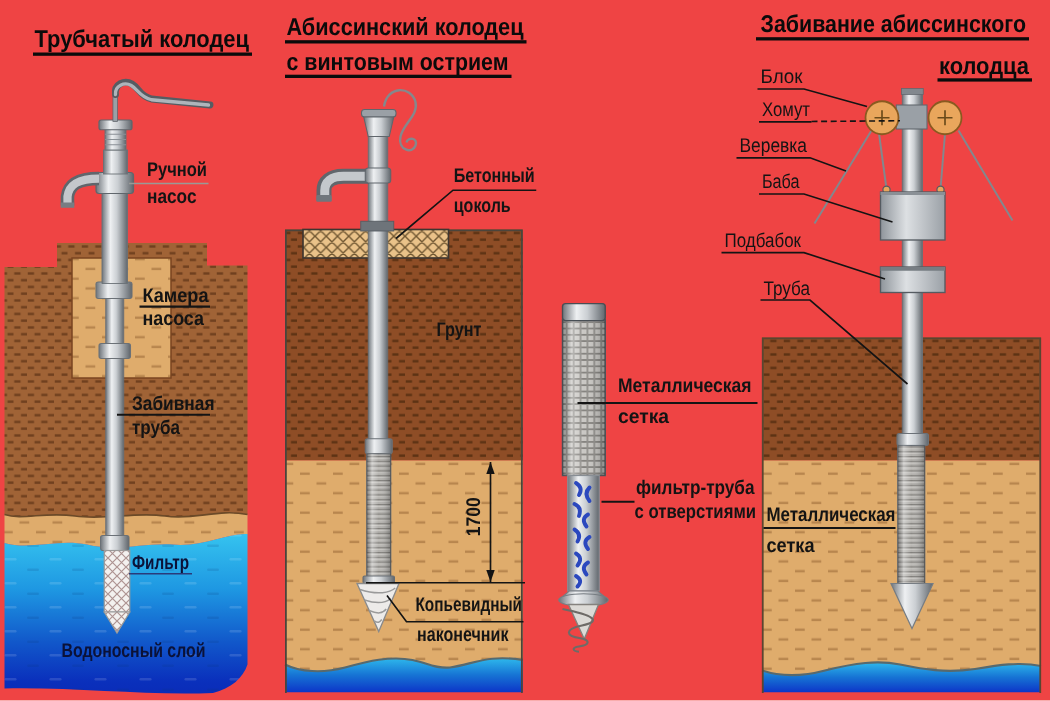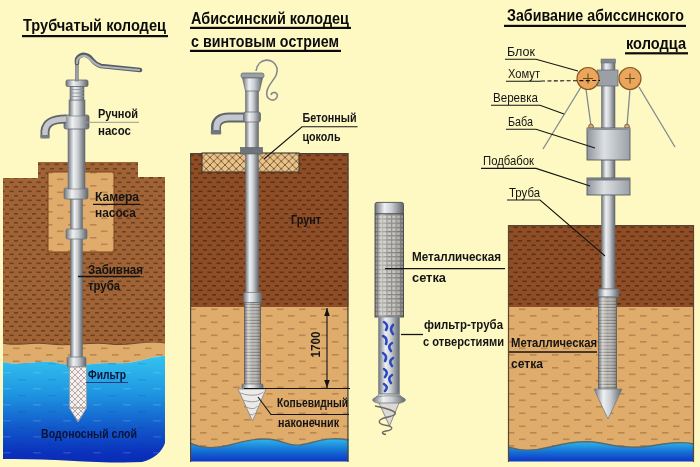--- a/index.html
+++ b/index.html
@@ -1,16 +1,16 @@
 <!DOCTYPE html>
 <html lang="ru"><head>
 <meta charset="utf-8">
 <style>
 html,body{margin:0;padding:0;background:#fff;}
-#wrap{position:relative;width:700px;height:467px;background:#fef9c3;overflow:hidden;font-family:"Liberation Sans",sans-serif;}
+#wrap{position:relative;width:700px;height:467px;background:#ef4444;overflow:hidden;font-family:"Liberation Sans",sans-serif;}
 svg text{font-family:"Liberation Sans",sans-serif;}
 </style>
 </head>
 <body>
 <div id="wrap">
 <svg width="700" height="467" viewBox="0 0 700 467">
 <defs>
 <pattern id="spk1" width="9" height="9" patternUnits="userSpaceOnUse">
   <rect width="9" height="9" fill="#A06336"></rect>
   <rect x="0.5" y="1.5" width="4.2" height="1.6" fill="#6F3F1E"></rect>

